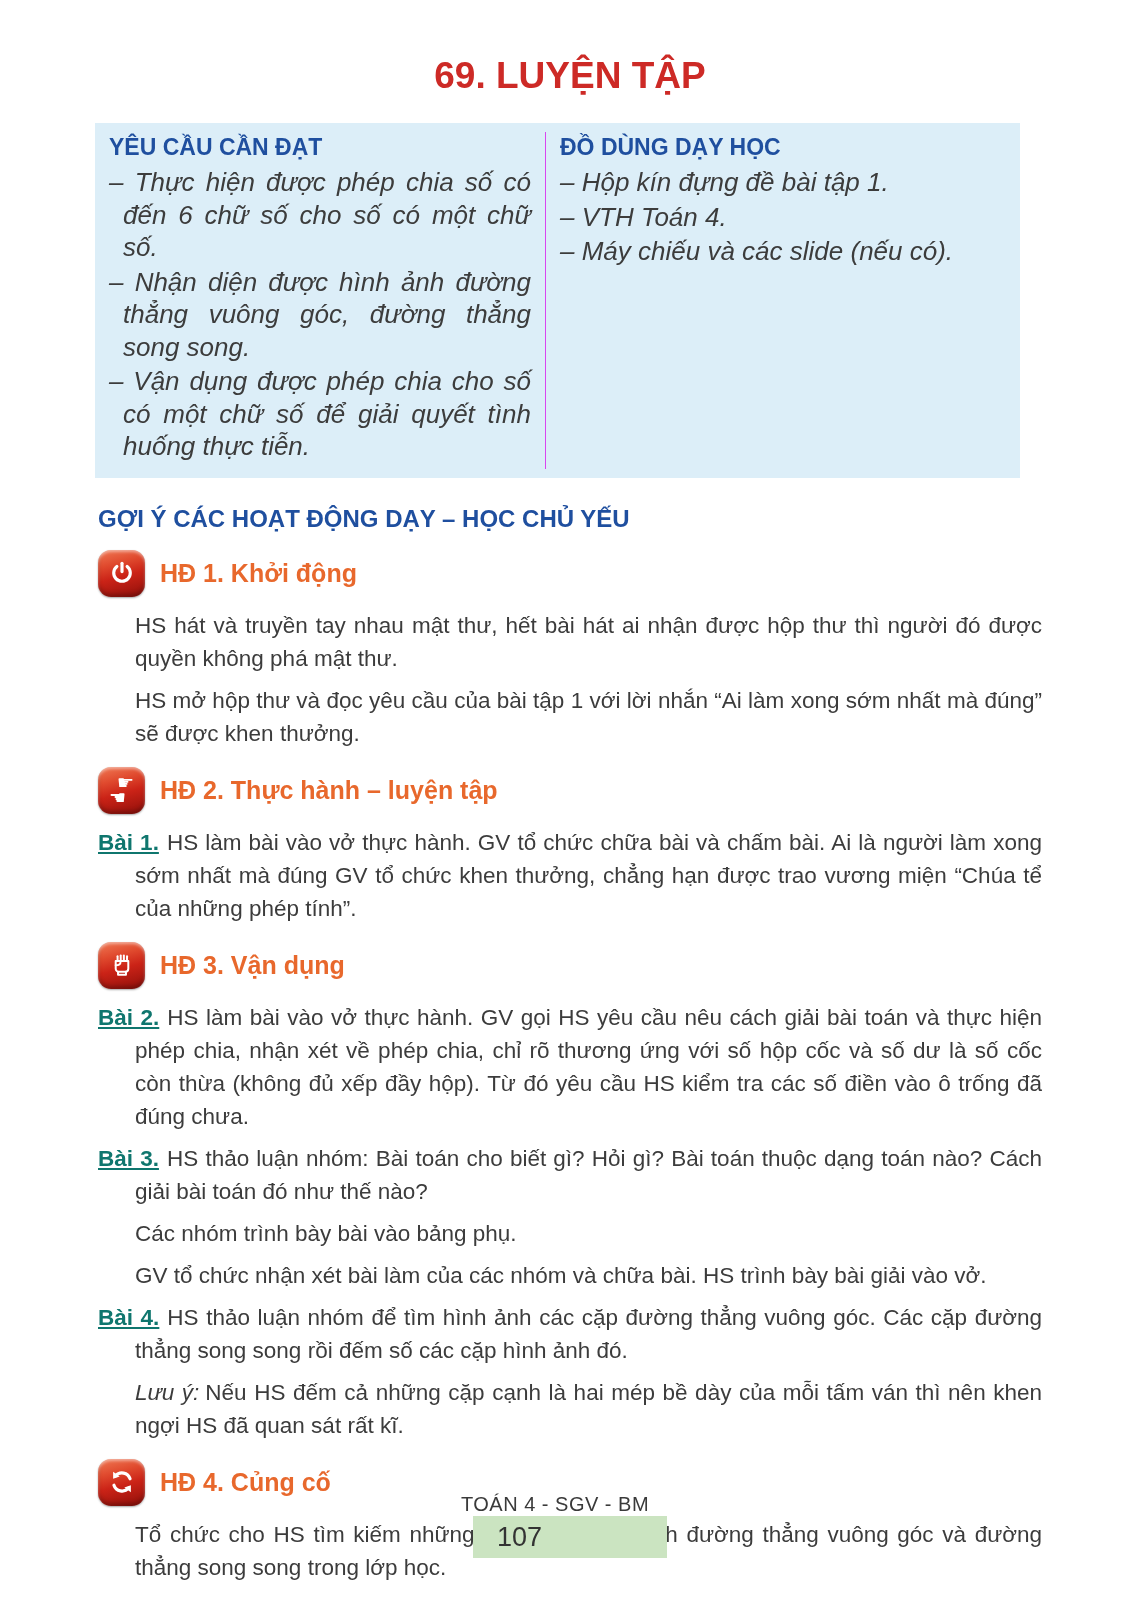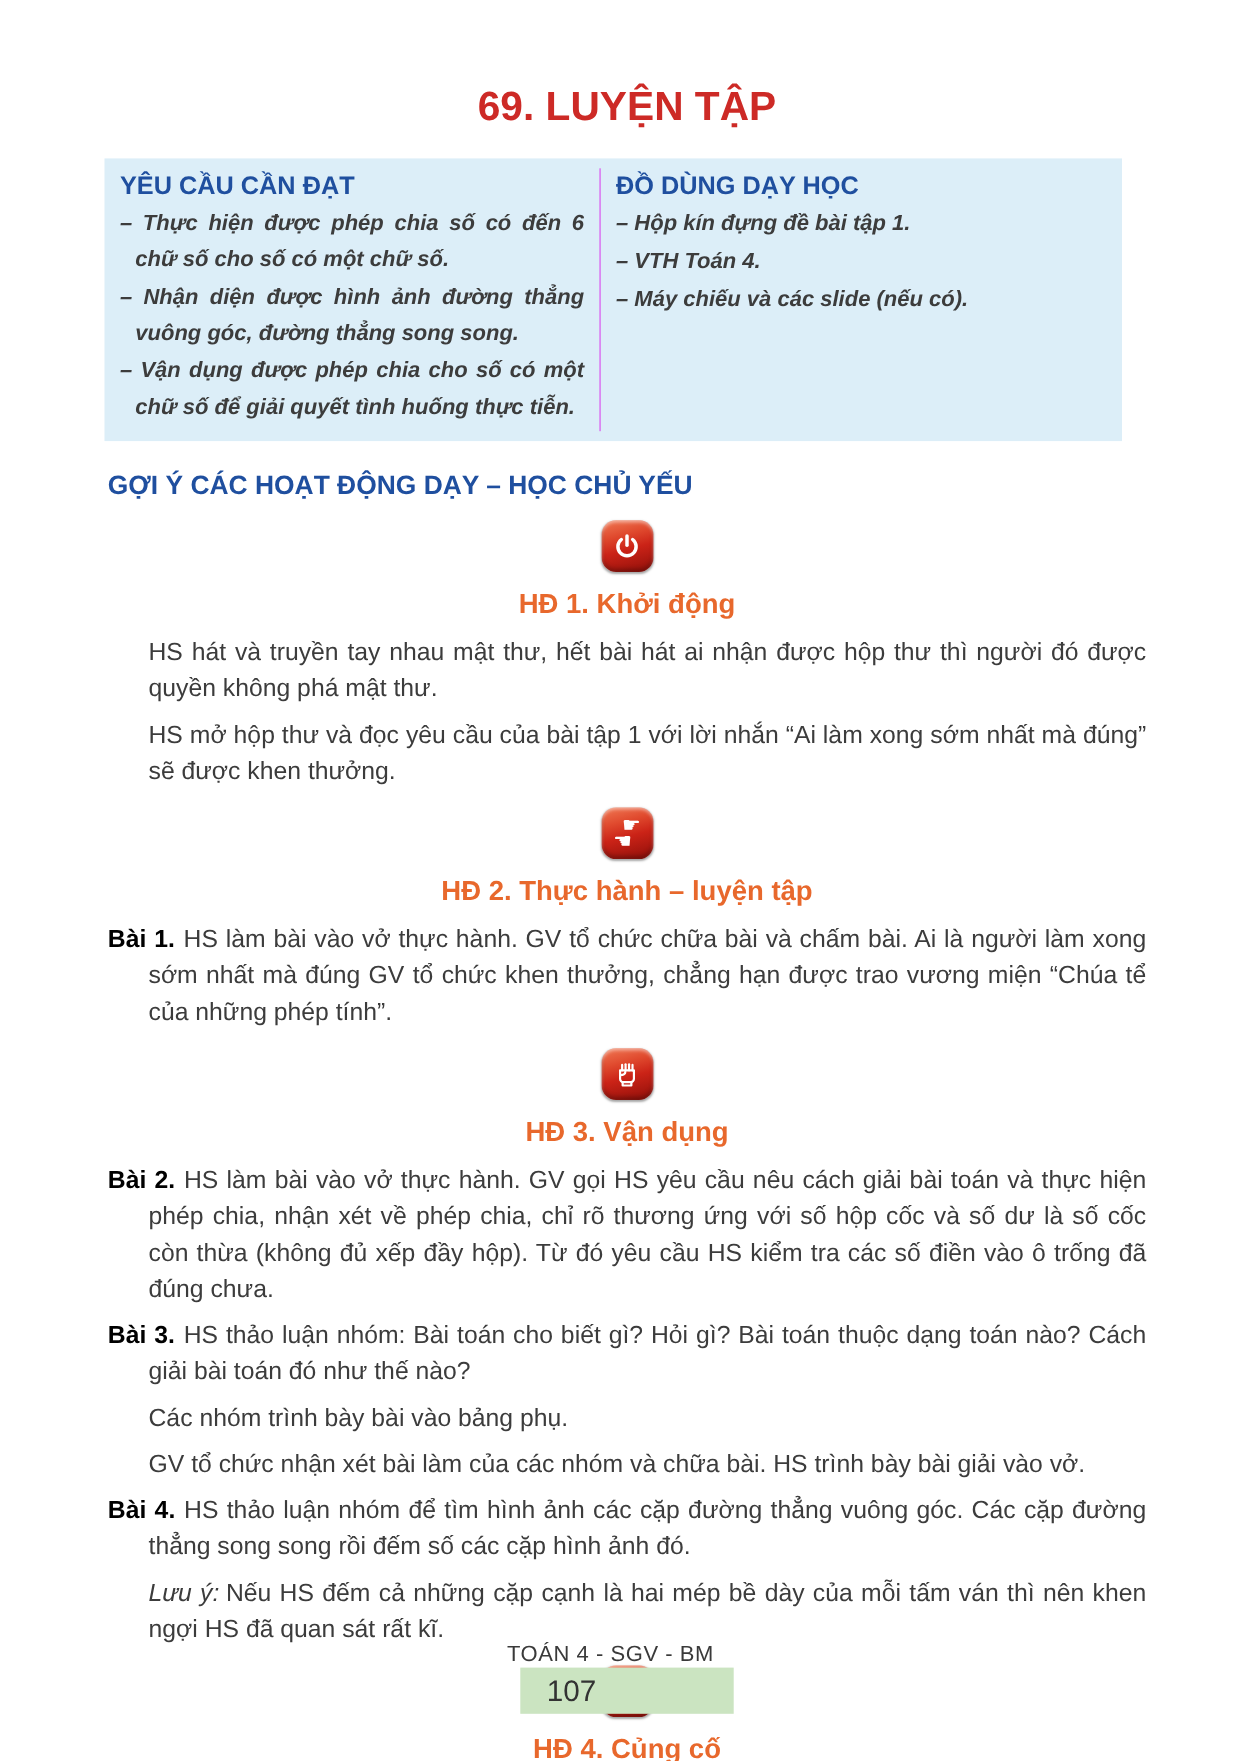--- a/index.html
+++ b/index.html
@@ -10,21 +10,21 @@
     height: 1601px;
     margin: 0 auto;
     background: #ffffff;
     font-family: "Liberation Sans", sans-serif;
     color: #3c3c3c;
     overflow: hidden;
   }
   .content { padding: 0 98px; }
 
   .title {
-    margin-top: 76px;
+    margin-top: 55px;
     text-align: center;
     font-size: 37px;
     font-weight: bold;
     color: #cd2a26;
     letter-spacing: 0px;
   }
 
   
   .info-box {
     display: flex;
@@ -39,45 +39,43 @@
   .info-col.right { flex: 1; border-left: 1px solid #d946ef; }
   .col-header {
     font-size: 23px;
     font-weight: bold;
     color: #1f4f9f;
     margin-bottom: 5px;
     letter-spacing: 0px;
   }
   .bullet {
     font-style: italic;
-    font-size: 20px;
+    font-size: 26px;
     line-height: 32.5px;
     color: #3c3c3c;
     padding-left: 14px;
     text-indent: -14px;
     margin-bottom: 2px;
-    font-weight: bold;
   }
   .info-col.left .bullet { text-align: justify; }
 
   .section-header {
     margin-top: 27px;
     font-size: 24px;
     font-weight: bold;
     color: #1f4f9f;
   }
 
   
   .activity-heading {
     display: flex;
     align-items: center;
     gap: 15px;
     margin-top: 17px;
     margin-bottom: 12px;
-    flex-direction: column;
   }
   .icon-tile {
     width: 47px;
     height: 47px;
     border-radius: 13px;
     background: linear-gradient(165deg, #f07a55 0%, #e04a2e 30%, #cb2317 55%, #8f0f0a 100%);
     box-shadow: inset 0 2px 3px rgba(255,255,255,0.45), inset 0 -3px 4px rgba(0,0,0,0.25), 0 1px 2px rgba(0,0,0,0.35);
     display: flex;
     align-items: center;
     justify-content: center;
@@ -104,21 +102,21 @@
   }
   .exercise {
     margin: 9px 0;
     padding-left: 37px;
     text-indent: -37px;
     font-size: 22.5px;
     line-height: 33px;
     text-align: justify;
     color: #3c3c3c;
   }
-  .ex-label { font-weight: bold; color: #000000; margin-right: 8px; }
+  .ex-label { font-weight: bold; color: #0f766e; margin-right: 8px; text-decoration: underline; }
   .note-lead { font-style: italic; margin-right: 6px; }
 
   
   .footer {
     position: absolute;
     top: 1493px;
     left: 0; right: 0;
     display: flex;
     justify-content: flex-end;
     align-items: center;

